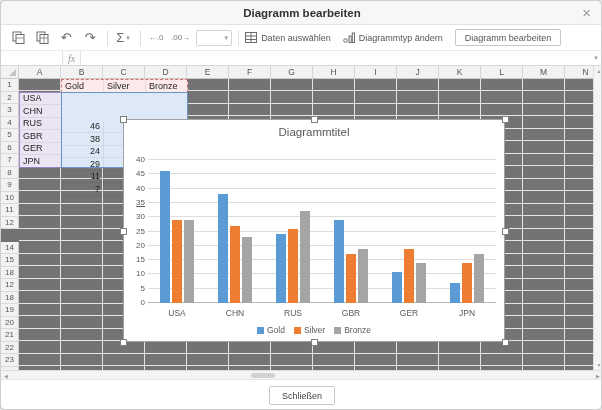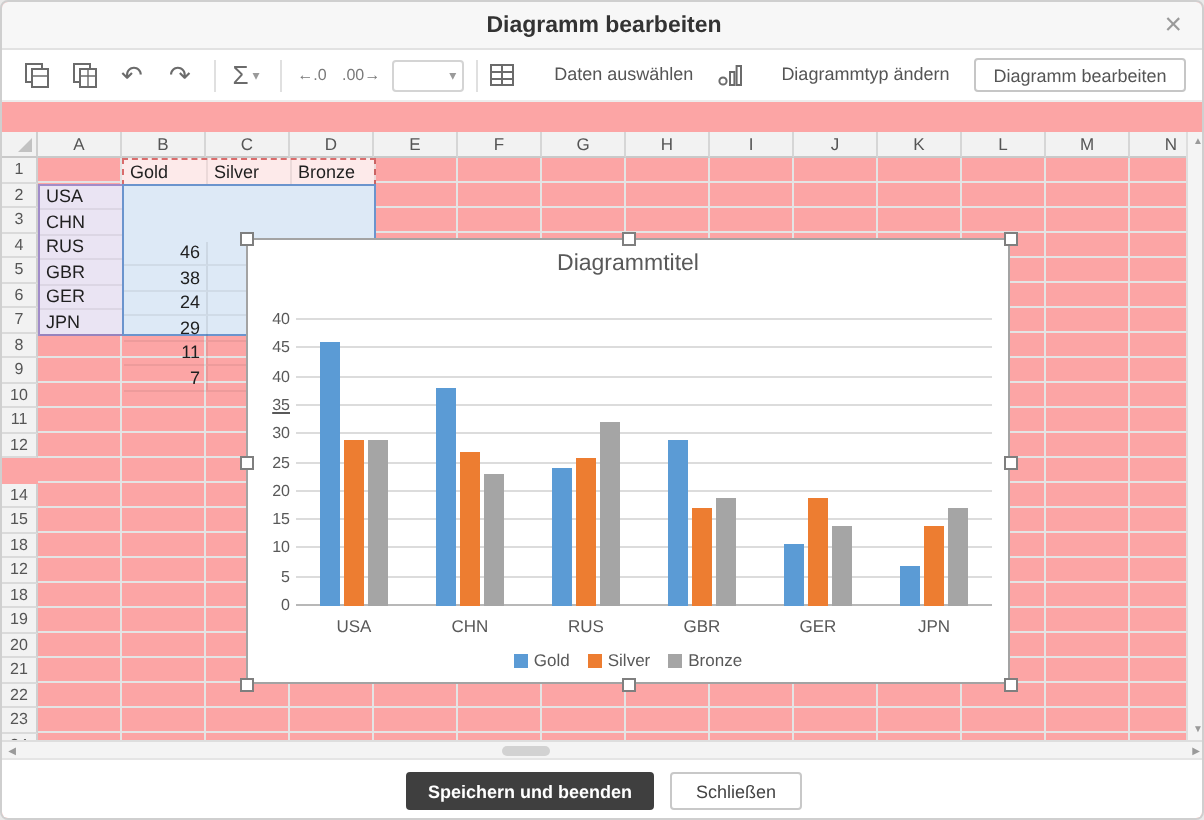--- a/index.html
+++ b/index.html
@@ -1,37 +1,37 @@
 <!DOCTYPE html>
 <html><head>
 <meta charset="utf-8">
 <style>
   html,body{margin:0;padding:0;background:#e9e9e9;}
   *{box-sizing:border-box;font-family:"Liberation Sans","DejaVu Sans",sans-serif;}
-  #app{position:relative;width:602px;height:410px;background:#fca5a5;border:1px solid #cfcfcf;
+  #app{position:relative;width:602px;height:410px;background:#737373;border:1px solid #cfcfcf;
        border-radius:4px;overflow:hidden;margin:0 auto;}
 
   
   .titlebar{position:absolute;left:0;top:0;width:602px;height:24px;background:#f7f7f7;
             border-bottom:1px solid #e2e2e2;display:flex;align-items:center;justify-content:center;}
   .titlebar .title{font-size:11.5px;font-weight:bold;color:#333;}
   .titlebar .close{position:absolute;right:12px;top:3px;font-size:15px;color:#9a9a9a;cursor:pointer;line-height:18px;}
 
   
   .toolbar{position:absolute;left:0;top:24px;width:602px;height:26px;background:#fff;
            border-bottom:1px solid #ececec;display:flex;align-items:center;padding:0 8px;color:#6b6b6b;}
   .tbtn{display:flex;align-items:center;justify-content:center;height:20px;min-width:18px;
         margin-right:6px;cursor:pointer;color:#6b6b6b;font-size:12px;}
   .tsep{width:1px;height:16px;background:#e0e0e0;margin:0 6px 0 2px;}
   .glyph{font-size:13px;color:#6b6b6b;line-height:1;}
   .smallchev{font-size:7px;color:#9a9a9a;margin-left:2px;}
   .dec{font-size:8px;color:#7a7a7a;letter-spacing:0;}
   .combo{width:36px;height:16px;border:1px solid #d4d4d4;border-radius:2px;background:#fff;
          display:flex;align-items:center;justify-content:flex-end;padding:0 3px;margin-right:4px;cursor:pointer;}
-  .tlabelbtn{display:flex;gap:20px;font-size:9px;color:#555;margin-right:12px;cursor:pointer;white-space:nowrap;}
+  .tlabelbtn{display:flex;align-items:center;gap:4px;font-size:9px;color:#555;margin-right:12px;cursor:pointer;white-space:nowrap;}
   .editchart-btn{height:17px;border:1px solid #c6c6c6;border-radius:2px;background:#fff;
                  font-size:9px;color:#555;padding:0 9px;cursor:pointer;white-space:nowrap;}
   .icon-svg{display:block;}
 
   
   .formulabar{position:absolute;left:0;top:50px;width:602px;height:15px;background:#fff;
               border-bottom:1px solid #d8d8d8;display:flex;align-items:stretch;}
   .namebox{width:62px;border-right:1px solid #e2e2e2;background:#fff;}
   .fxbox{width:18px;border-right:1px solid #e2e2e2;background:#fbfbfb;display:flex;align-items:center;
          justify-content:center;font-family:"Liberation Serif","DejaVu Serif",serif;font-style:italic;
@@ -162,20 +162,26 @@
       <svg class="icon-svg" width="12" height="11" viewBox="0 0 12 11">
           <circle cx="2.5" cy="8.5" r="1.8" fill="none" stroke="#6b6b6b"></circle>
           <rect x="6" y="4" width="2.2" height="6.5" fill="none" stroke="#6b6b6b"></rect>
           <rect x="9.3" y="1" width="2.2" height="9.5" fill="none" stroke="#6b6b6b"></rect>
         </svg>
       <span>Diagrammtyp ändern</span>
     </span>
     <button class="editchart-btn">Diagramm bearbeiten</button>
   </div>
 
+  <div class="formulabar">
+    <div class="namebox"></div>
+    <div class="fxbox">fx</div>
+    <div class="finput"></div>
+    <div class="fchev">▾</div>
+  </div>
 
   <div class="corner">
       <div class="tri"></div>
     </div>
   <div id="colheads">
       <div class="colhead" style="left: 18px;">A</div>
       <div class="colhead" style="left: 60px;">B</div>
       <div class="colhead" style="left: 102px;">C</div>
       <div class="colhead" style="left: 144px;">D</div>
       <div class="colhead" style="left: 186px;">E</div>
@@ -352,17 +358,16 @@
     <span class="arr" style="top:0;">▲</span>
     <span class="arr" style="bottom:0;">▼</span>
   </div>
   <div class="hscroll">
     <span class="arr" style="left:0;">◀</span>
     <span class="arr" style="right:0;">▶</span>
     <span class="hthumb"></span>
   </div>
 
   <div class="footer">
-    <button class="btn-dark">Speichern und beenden</button>
     <button class="btn-light">Schließen</button>
   </div>
 
 </div>
 
 </body></html>

